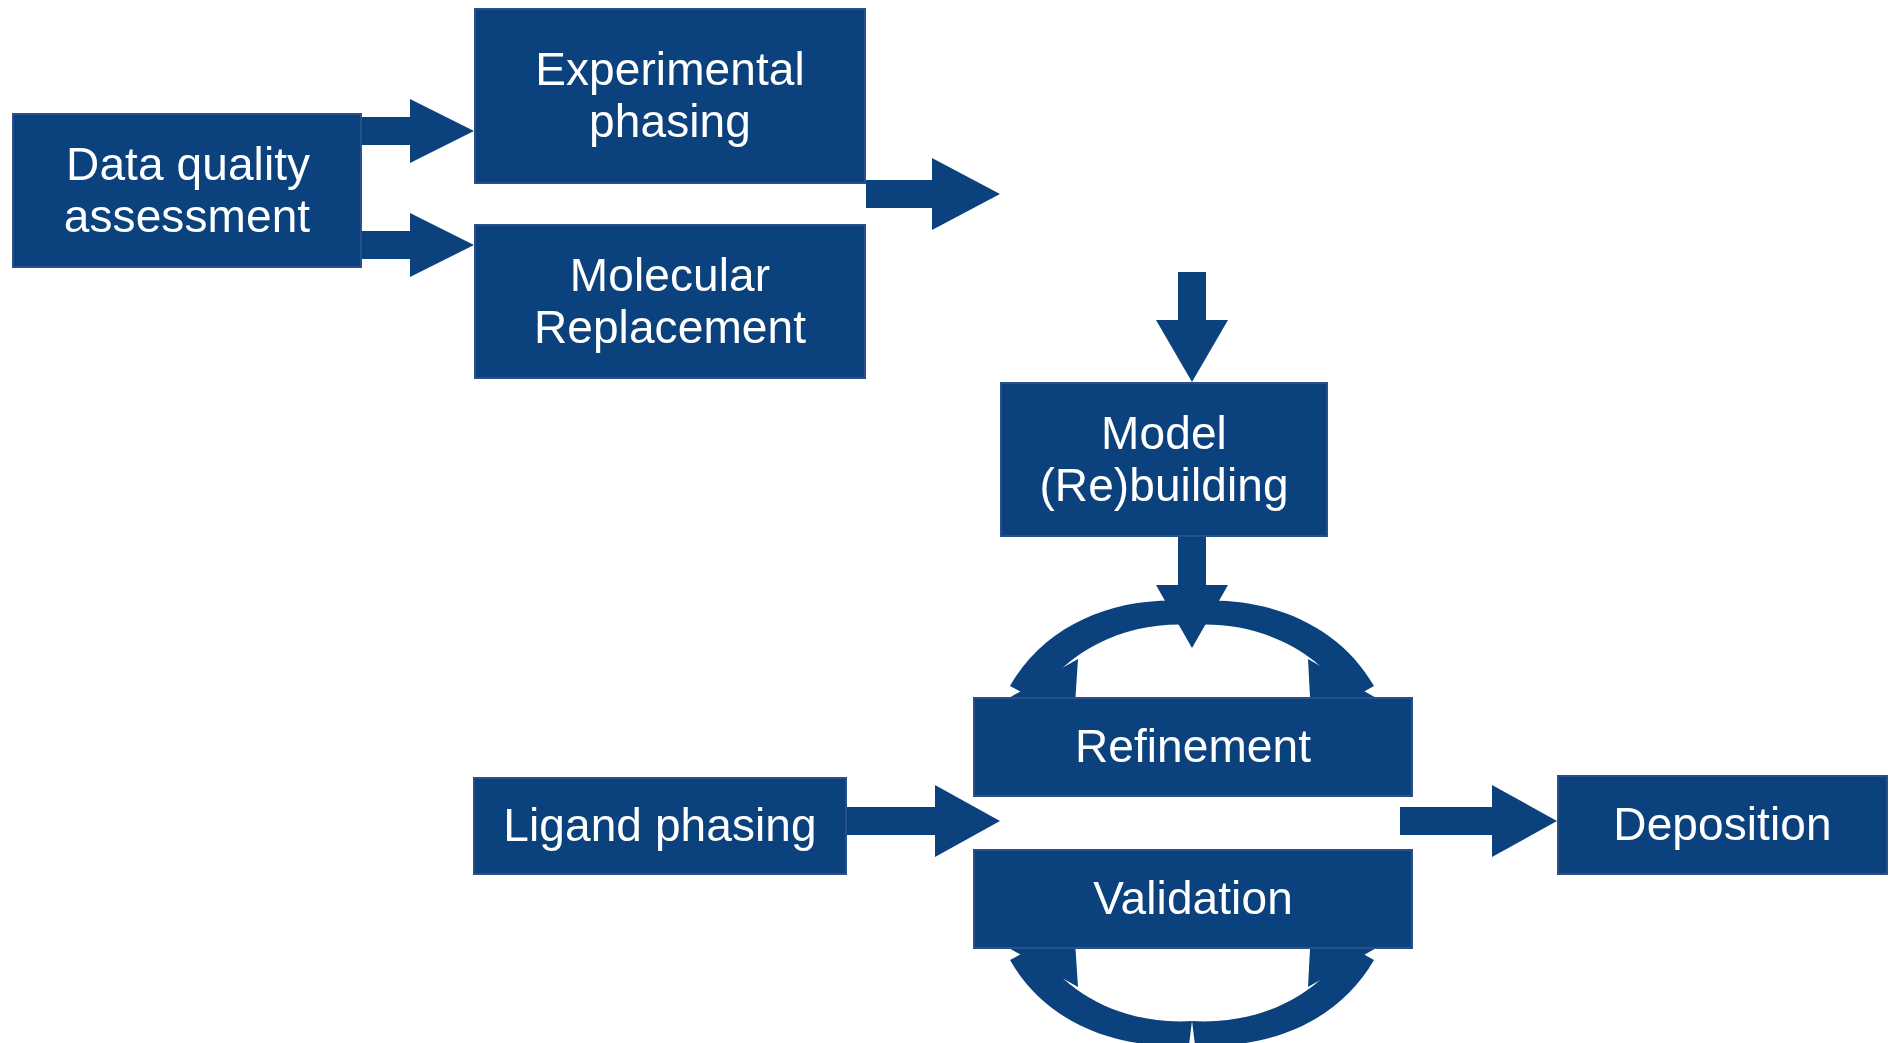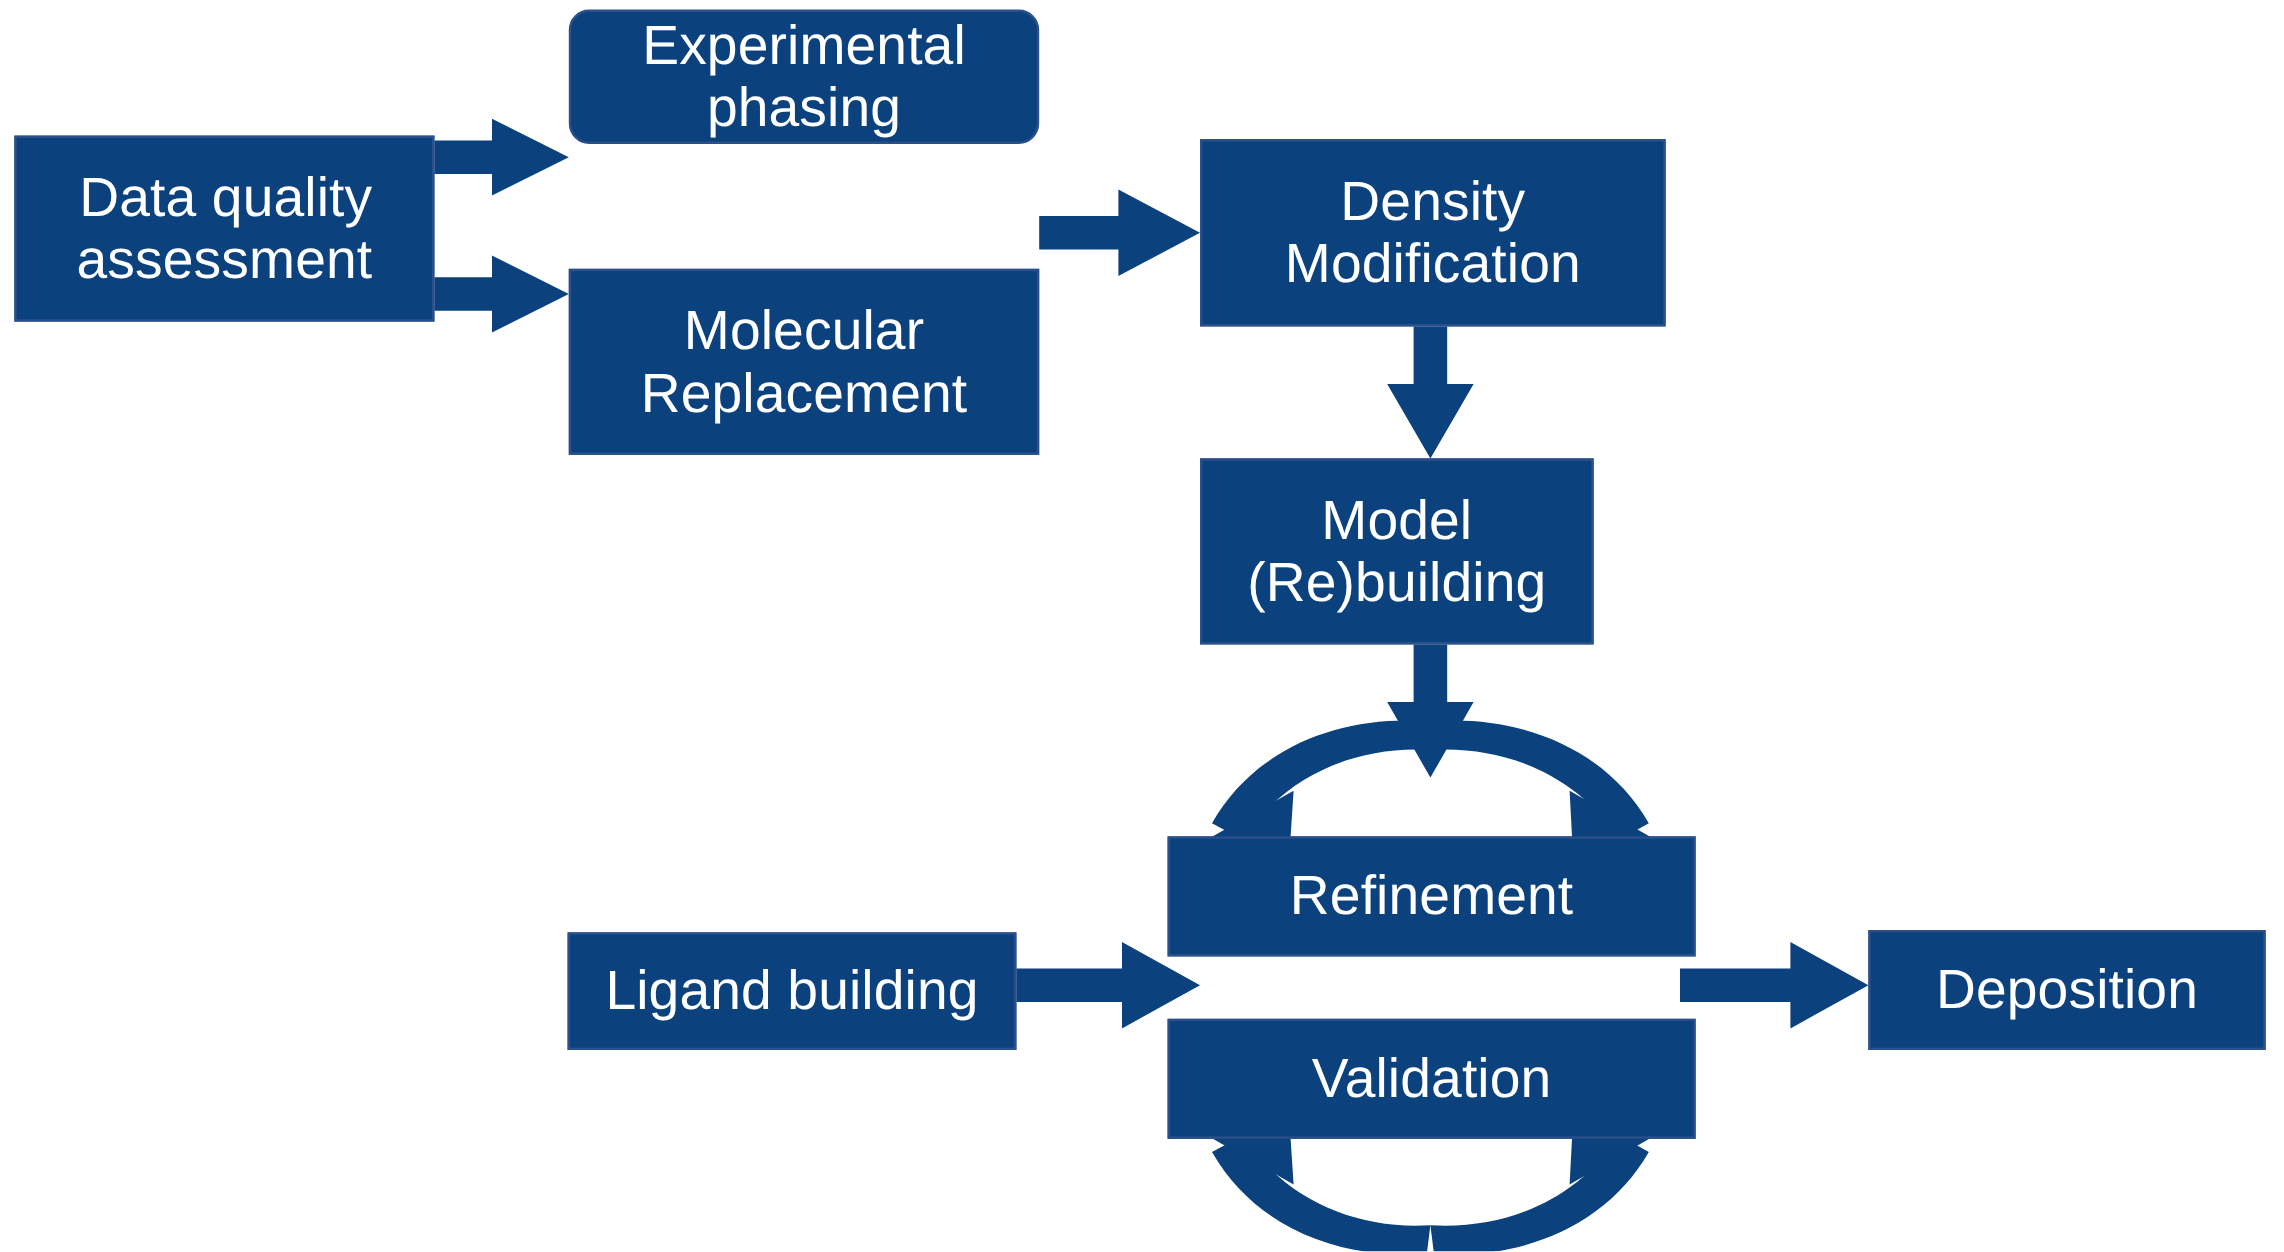--- a/index.html
+++ b/index.html
@@ -114,34 +114,32 @@
 
       <path d="M 1400 807 L 1492 807 L 1492 785 L 1557 821 L 1492 857 L 1492 835 L 1400 835 Z"></path>
     </g>
   </svg>
 
   <div class="layer-boxes">
 
     <div class="flow-box" style="left:12px; top:113px; width:350px; height:155px;text-align:right;">Data quality
 assessment</div>
 
-    <div class="flow-box" style="left:474px; top:8px; width:392px; height:112px;border-radius:17px;">Experimental
+    <div class="flow-box" style="left:474px; top:8px; width:392px; height:176px;">Experimental
 phasing</div>
 
     <div class="flow-box" style="left:474px; top:224px; width:392px; height:155px;">Molecular
 Replacement</div>
 
-    <div class="flow-box" style="left:1000px; top:116px; width:388px; height:156px;">Density
-Modification</div>
 
     <div class="flow-box" style="left:1000px; top:382px; width:328px; height:155px;">Model
 (Re)building</div>
 
     <div class="flow-box" style="left:973px; top:849px; width:440px; height:100px;">Validation</div>
 
     <div class="flow-box" style="left:973px; top:697px; width:440px; height:100px;">Refinement</div>
 
-    <div class="flow-box" style="left:473px; top:777px; width:374px; height:98px;">Ligand building</div>
+    <div class="flow-box" style="left:473px; top:777px; width:374px; height:98px;">Ligand phasing</div>
 
     <div class="flow-box" style="left:1557px; top:775px; width:331px; height:100px;">Deposition</div>
 
   </div>
 </div>
 
 </body></html>

